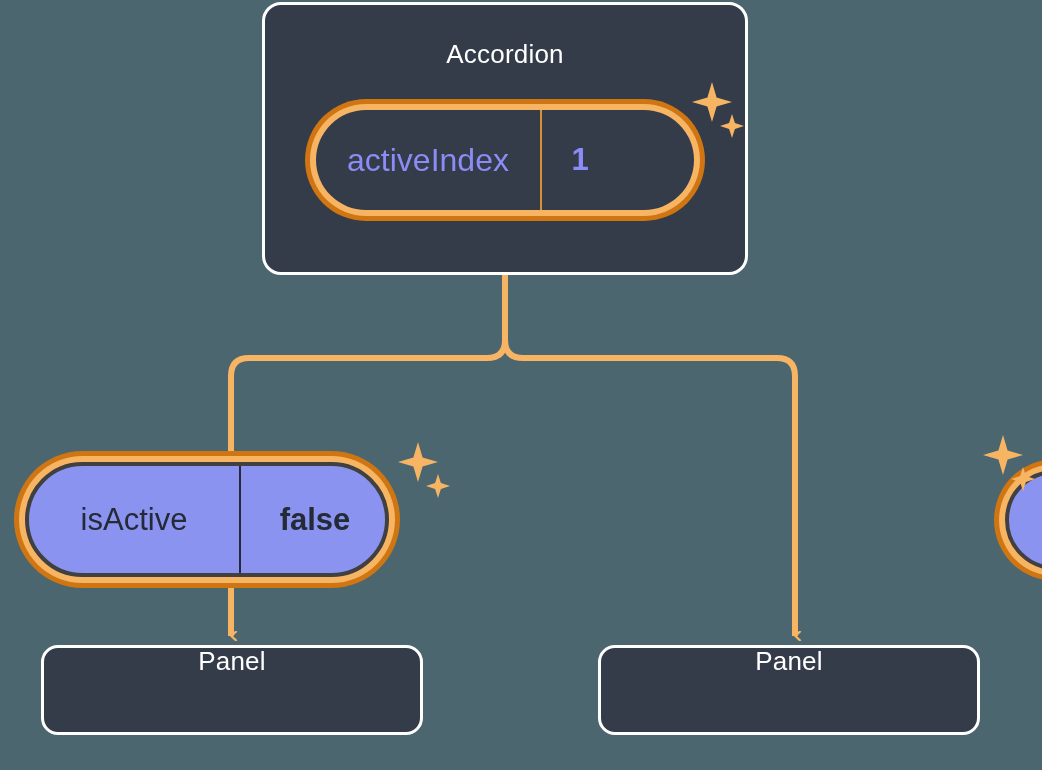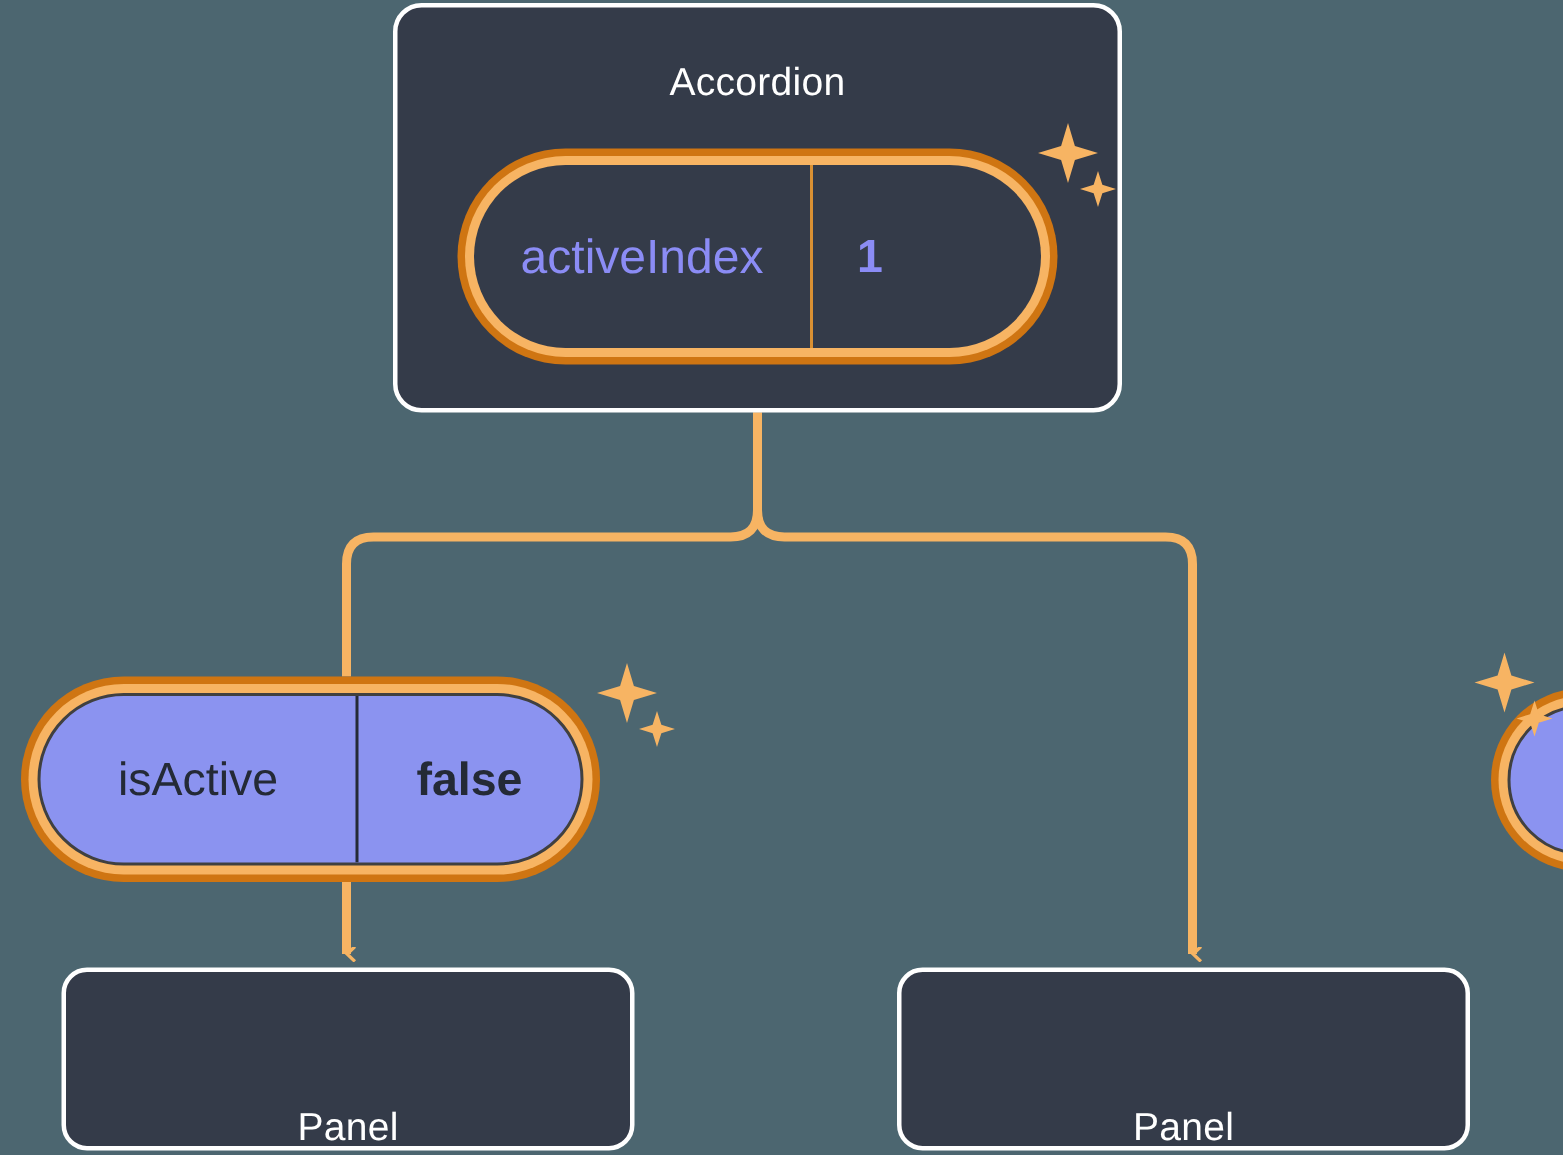--- a/index.html
+++ b/index.html
@@ -63,22 +63,22 @@
   #accordion-card {
     left: 262px;
     top: 2px;
     width: 486px;
     height: 273px;
   }
 
   
   .panel-card {
     width: 382px;
-    height: 122px;
-    justify-content: flex-end;
+    height: 90px;
+    justify-content: flex-start;
     border-radius: 17px;
   }
   .panel-card .card-title {
     margin-top: 0;
   }
   #panel-left  { left: 41px;  top: 645px; }
   #panel-right { left: 598px; top: 645px; }
 
   
   
@@ -140,26 +140,26 @@
     padding: 0 26px;
     min-width: 78px;
     border-left: 2px solid #d99033;
   }
   #accordion-state {
     position: absolute;
     left: 305px;
     top: 99px;
     z-index: 3;
   }
-  #accordion-state .pill { width: 400px; height: 144px; }
+  #accordion-state .pill { width: 400px; height: 122px; }
 
   
   .pill.purple .pill-body {
     background: #8b93f0;
-    border: 2px solid #404040;
+    border: 4px solid #404040;
   }
   .pill.purple .pill-key {
     color: #242a36;
     font-size: 31px;
     font-weight: 400;
     padding: 0 22px;
   }
   .pill.purple .pill-val {
     color: #242a36;
     font-size: 31px;

